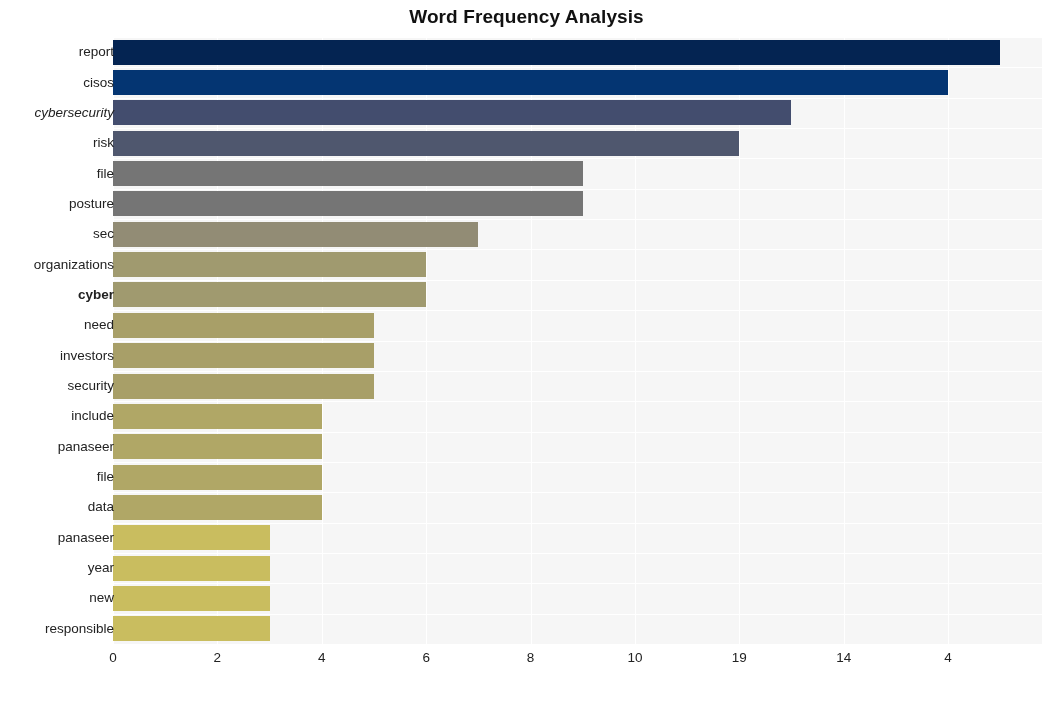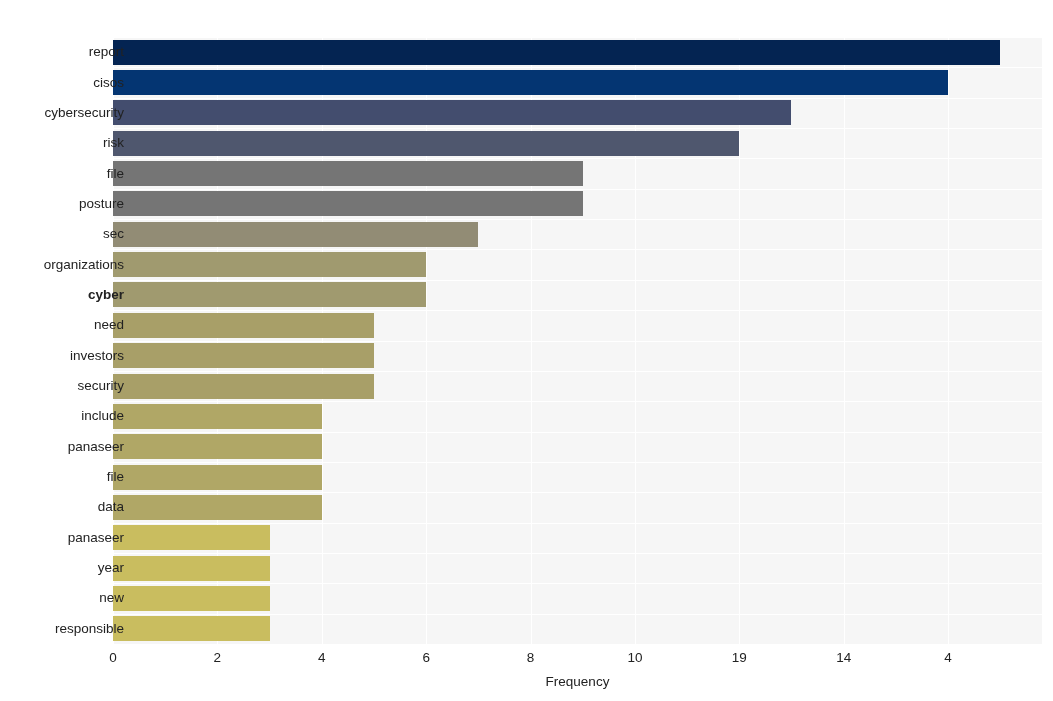--- a/index.html
+++ b/index.html
@@ -74,21 +74,21 @@
     position: absolute;
     right: 0;
     width: 108px;
     text-align: right;
     font-size: 13.5px;
     color: #222222;
     line-height: 14px;
   }
   #y-axis {
     position: absolute;
-    left: 14px;
+    left: 4px;
     top: 37px;
     width: 110px;
     height: 607px;
   }
 
   
   #x-axis {
     position: absolute;
     left: 113px;
     top: 644px;
@@ -112,20 +112,21 @@
     text-align: center;
     font-size: 13.5px;
     color: #222222;
   }
 </style>
 </head>
 <body>
 
 <div id="chart-root">
 
+  <div id="chart-title">Word Frequency Analysis</div>
 
   <div id="plot-area">
     <div id="gridlines-v">
         <div class="vgrid" style="left: 0px; background: rgb(255, 255, 255);"></div>
         <div class="vgrid" style="left: 104.382px; background: rgb(255, 255, 255);"></div>
         <div class="vgrid" style="left: 208.764px; background: rgb(255, 255, 255);"></div>
         <div class="vgrid" style="left: 313.146px; background: rgb(255, 255, 255);"></div>
         <div class="vgrid" style="left: 417.528px; background: rgb(255, 255, 255);"></div>
         <div class="vgrid" style="left: 521.91px; background: rgb(255, 255, 255);"></div>
         <div class="vgrid" style="left: 626.292px; background: rgb(255, 255, 255);"></div>
@@ -174,21 +175,21 @@
         <div class="bar" title="panaseer: 3" style="width: 156.573px; top: 488.275px; background: rgb(201, 189, 95);"></div>
         <div class="bar" title="year: 3" style="width: 156.573px; top: 518.625px; background: rgb(201, 189, 95);"></div>
         <div class="bar" title="new: 3" style="width: 156.573px; top: 548.975px; background: rgb(201, 189, 95);"></div>
         <div class="bar" title="responsible: 3" style="width: 156.573px; top: 579.325px; background: rgb(201, 189, 95);"></div>
       </div>
   </div>
 
   <div id="y-axis">
       <div class="ylabel" style="top: 8.175px;">report</div>
       <div class="ylabel" style="top: 38.525px;">cisos</div>
-      <div class="ylabel" style="top: 68.875px;">cybersecurity</div>
+      <div class="ylabel" style="top: 68.875px; font-style: italic;">cybersecurity</div>
       <div class="ylabel" style="top: 99.225px;">risk</div>
       <div class="ylabel" style="top: 129.575px;">file</div>
       <div class="ylabel" style="top: 159.925px;">posture</div>
       <div class="ylabel" style="top: 190.275px;">sec</div>
       <div class="ylabel" style="top: 220.625px;">organizations</div>
       <div class="ylabel" style="top: 250.975px; font-weight: bold;">cyber</div>
       <div class="ylabel" style="top: 281.325px;">need</div>
       <div class="ylabel" style="top: 311.675px;">investors</div>
       <div class="ylabel" style="top: 342.025px;">security</div>
       <div class="ylabel" style="top: 372.375px;">include</div>
@@ -206,15 +207,14 @@
       <div class="xtick" style="left: 104.382px;">2</div>
       <div class="xtick" style="left: 208.764px;">4</div>
       <div class="xtick" style="left: 313.146px;">6</div>
       <div class="xtick" style="left: 417.528px;">8</div>
       <div class="xtick" style="left: 521.91px;">10</div>
       <div class="xtick" style="left: 626.292px;">19</div>
       <div class="xtick" style="left: 730.674px;">14</div>
       <div class="xtick" style="left: 835.056px;">4</div>
     </div>
 
-  <div id="xaxis-title">Frequency</div>
 
 </div>
 
 </body></html>

